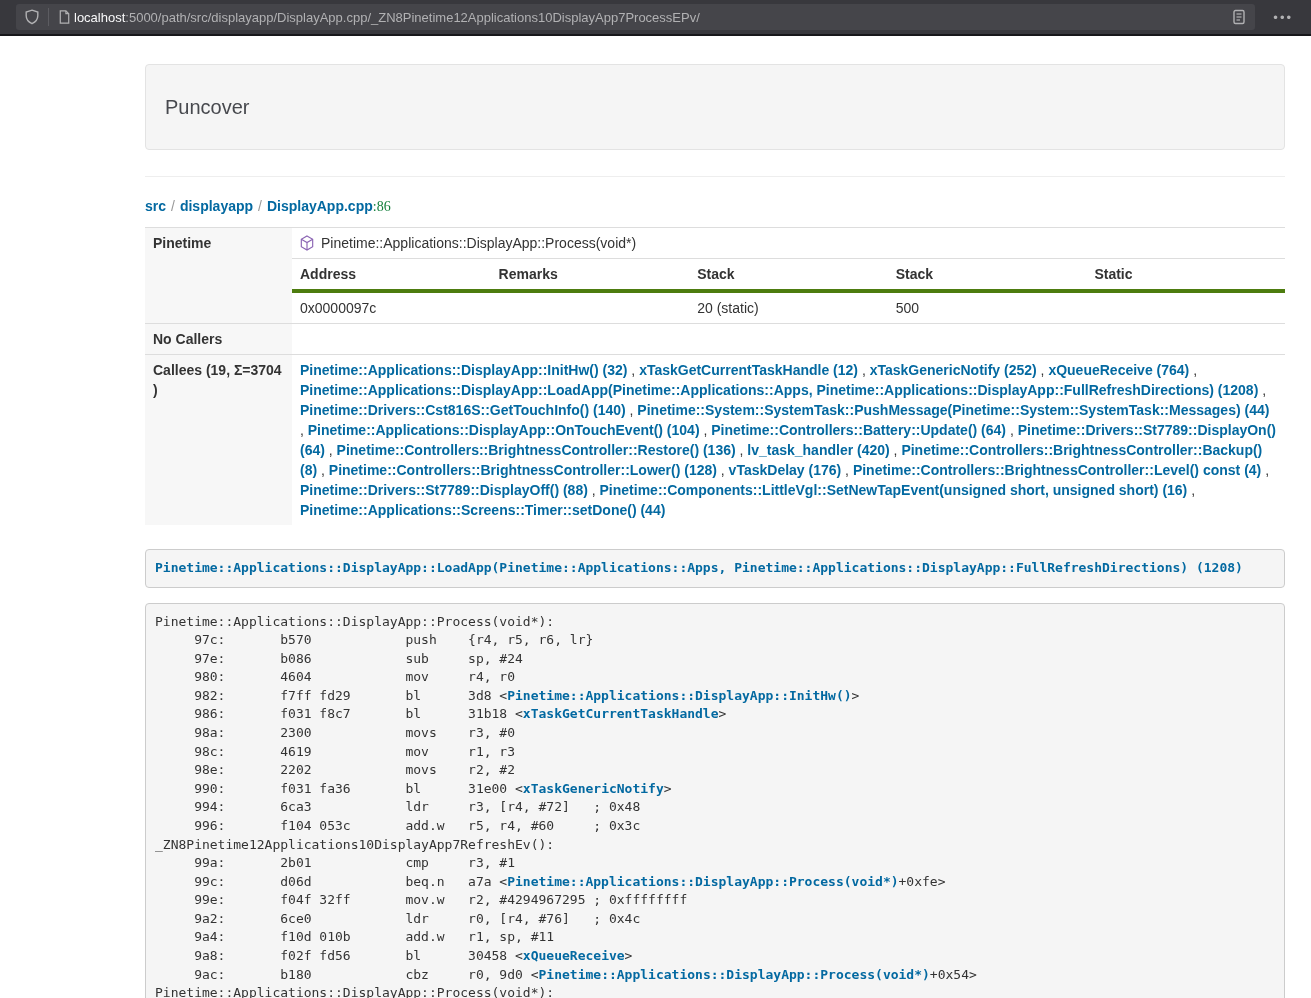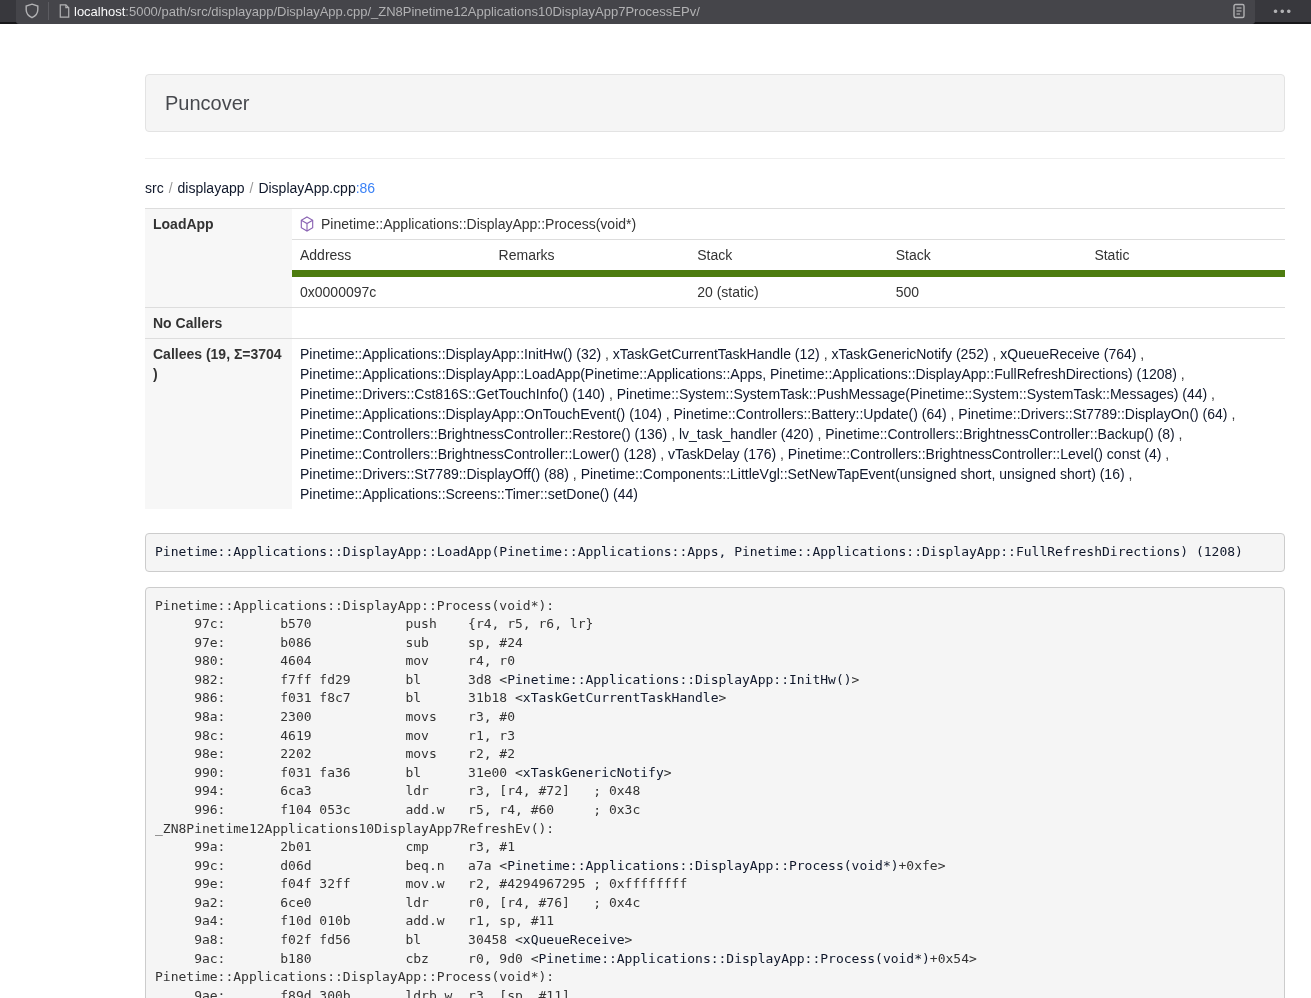--- a/index.html
+++ b/index.html
@@ -1,25 +1,25 @@
 <!DOCTYPE html>
 <html><head>
 <meta charset="utf-8">
 <style>
   * { box-sizing: border-box; }
   html,body { margin:0; padding:0; }
   body {
     width:1311px; height:998px; overflow:hidden; background:#fff;
     font-family:"Liberation Sans", sans-serif; font-size:14px; color:#333;
   }
-  a.lnk { color:#0f172a; text-decoration:none; cursor:pointer; }
+  a.lnk { color:#0369a1; text-decoration:none; cursor:pointer;font-weight:bold; }
 
   
   .toolbar {
-    height:24px; background:#38383d; border-bottom:2px solid #17171a;
+    height:36px; background:#38383d; border-bottom:2px solid #17171a;
     display:flex; align-items:center; padding:0 10px 0 16px;
   }
   .url-field {
     flex:1; height:26px; background:#45454a; border-radius:3px;
     display:flex; align-items:center; padding:0 8px; min-width:0;
   }
   .tb-icon { display:flex; align-items:center; flex:0 0 auto; }
   .tsep { width:1px; height:18px; background:#5c5c61; margin:0 8px; flex:0 0 auto; }
   .url-text {
     font-size:13px; color:#b1b1b3; white-space:nowrap; overflow:hidden;
@@ -28,37 +28,37 @@
   .url-host { color:#f9f9fa; }
   .menu-btn {
     background:none; border:none; color:#b1b1b3; font-size:13px;
     letter-spacing:2px; padding:4px 8px; margin-left:10px; cursor:pointer;
     font-family:"Liberation Sans", sans-serif;
   }
 
   
   .container { width:1140px; margin-left:145px; }
   .well {
-    margin-top:50px; background:#f5f5f5; border:1px solid #e3e3e3;
-    border-radius:4px; padding:15px 19px;
+    margin-top:28px; background:#f5f5f5; border:1px solid #e3e3e3;
+    border-radius:4px; padding:29px 19px;
   }
   .app-title { font-size:20px; line-height:26px; color:#47494e; }
   hr.divider { border:none; border-top:1px solid #eee; margin:26px 0 19px; }
 
   .breadcrumb { font-size:14px; line-height:20px; margin-bottom:10px; }
   .breadcrumb .sep { color:#999; padding:0 5px; }
-  .crumb-suffix { color:#3b82f6; }
+  .crumb-suffix { color:#15803d;font-family:Liberation Serif, serif; }
 
   table.fn { width:100%; border-collapse:collapse; font-size:14px; table-layout:fixed; }
   .fn th, .fn td {
     padding:5px 8px; line-height:20px; text-align:left; vertical-align:top;
     border-top:1px solid #ddd; font-weight:normal;
   }
   .fn th.lbl { background:#f7f7f7; font-weight:bold; width:147px; }
-  .fn tr.cols th { font-weight:normal; border-bottom:7px solid #4d7c0f; }
+  .fn tr.cols th { font-weight:bold; border-bottom:4px solid #4d7c0f; }
   .w-addr { width:275px; } .w-rem { width:215px;margin-left:40px; } .w-stack { width:221px;margin-left:40px; }
   .w-code { width:140px; } .w-static { width:142px; }
   .fn-name-cell { white-space:nowrap; }
   .cube { vertical-align:-3px; margin-right:7px; }
 
   pre.codebox {
     background:#f5f5f5; border:1px solid #ccc; border-radius:4px;
     padding:9px; font:13px/1.43 "DejaVu Sans Mono", monospace; color:#333;
     white-space:pre; overflow:hidden;
   }
@@ -103,21 +103,21 @@
 
   <hr class="divider">
 
   <div class="breadcrumb">
     <a class="lnk" href="#">src</a><span class="sep">/</span><a class="lnk" href="#">displayapp</a><span class="sep">/</span><a class="lnk" href="#">DisplayApp.cpp</a><span class="crumb-suffix">:86</span>
   </div>
 
   <table class="fn">
     <tbody>
         <tr>
-      <th class="lbl" rowspan="3">LoadApp</th>
+      <th class="lbl" rowspan="3">Pinetime</th>
       <td colspan="5" class="fn-name-cell">
         <svg class="cube" width="14" height="16" viewBox="0 0 16 18">
               <path d="M8 1L14.5 4.7v8.6L8 17 1.5 13.3V4.7z" fill="none" stroke="#8a63b3" stroke-width="1.3"></path>
               <path d="M1.5 4.7L8 8.4l6.5-3.7M8 8.4V17" fill="none" stroke="#8a63b3" stroke-width="1.3"></path>
             </svg><span>Pinetime::Applications::DisplayApp::Process(void*)</span>
       </td>
     </tr>
     <tr class="cols">
       <th class="w-addr">Address</th>
       <th class="w-rem">Remarks</th>

